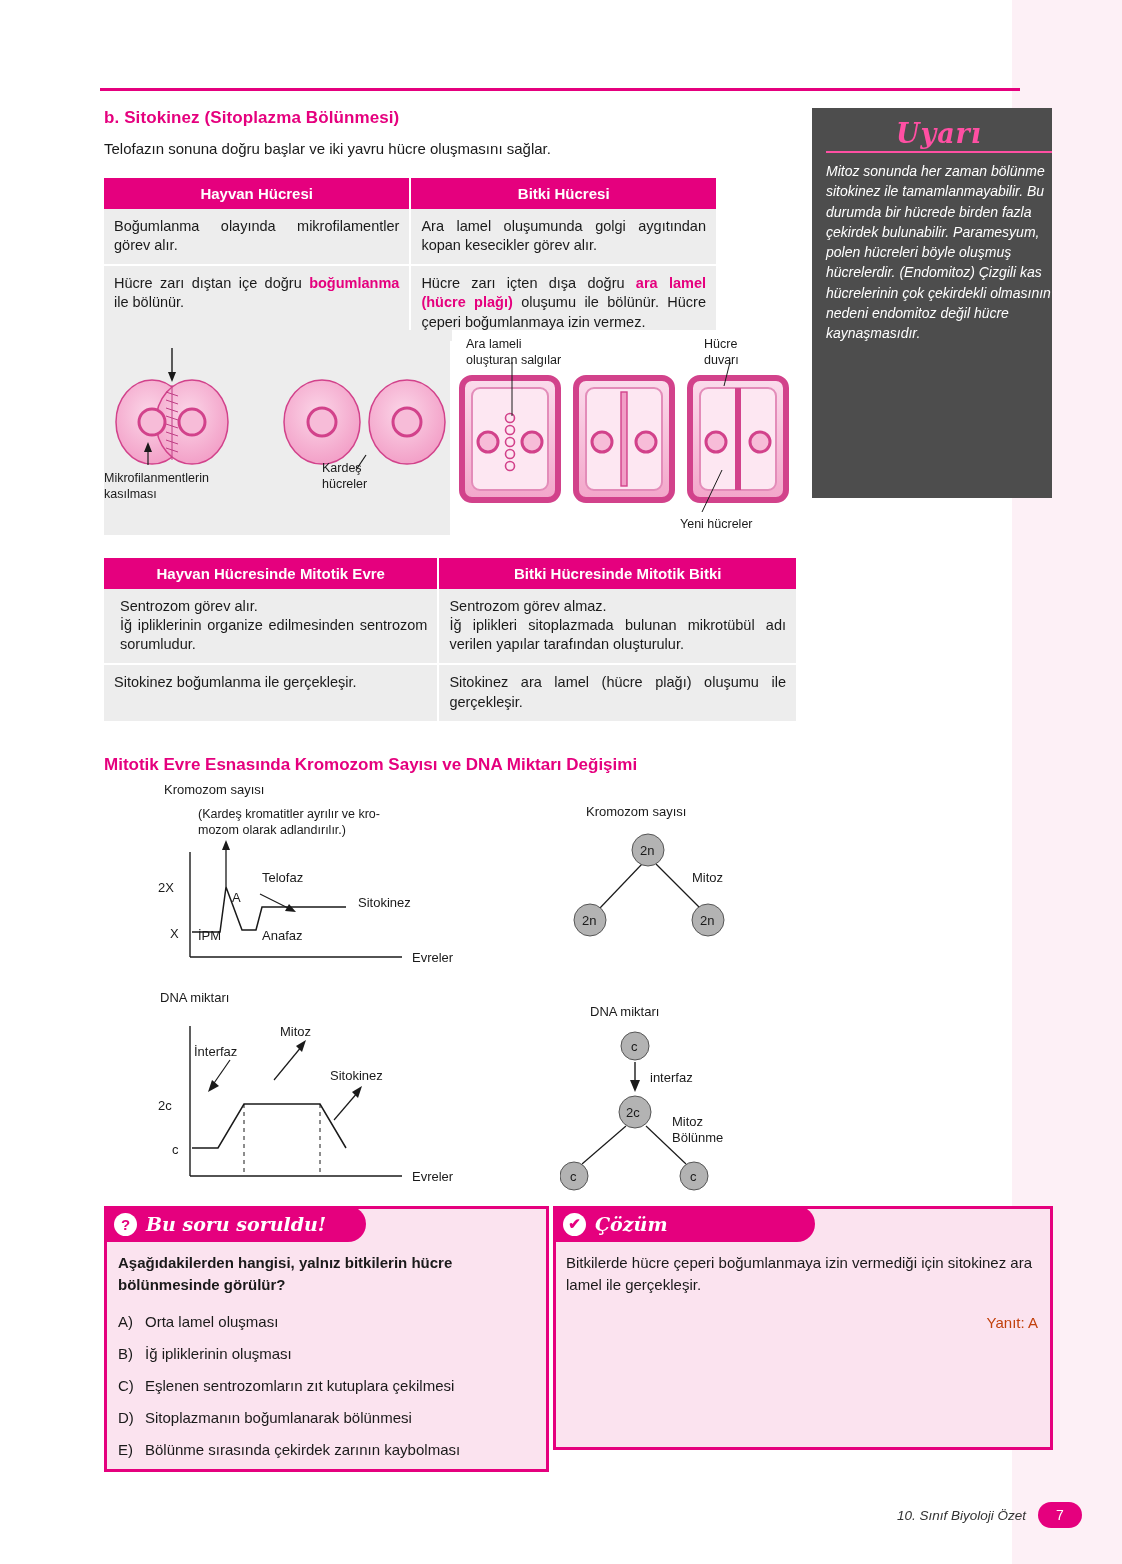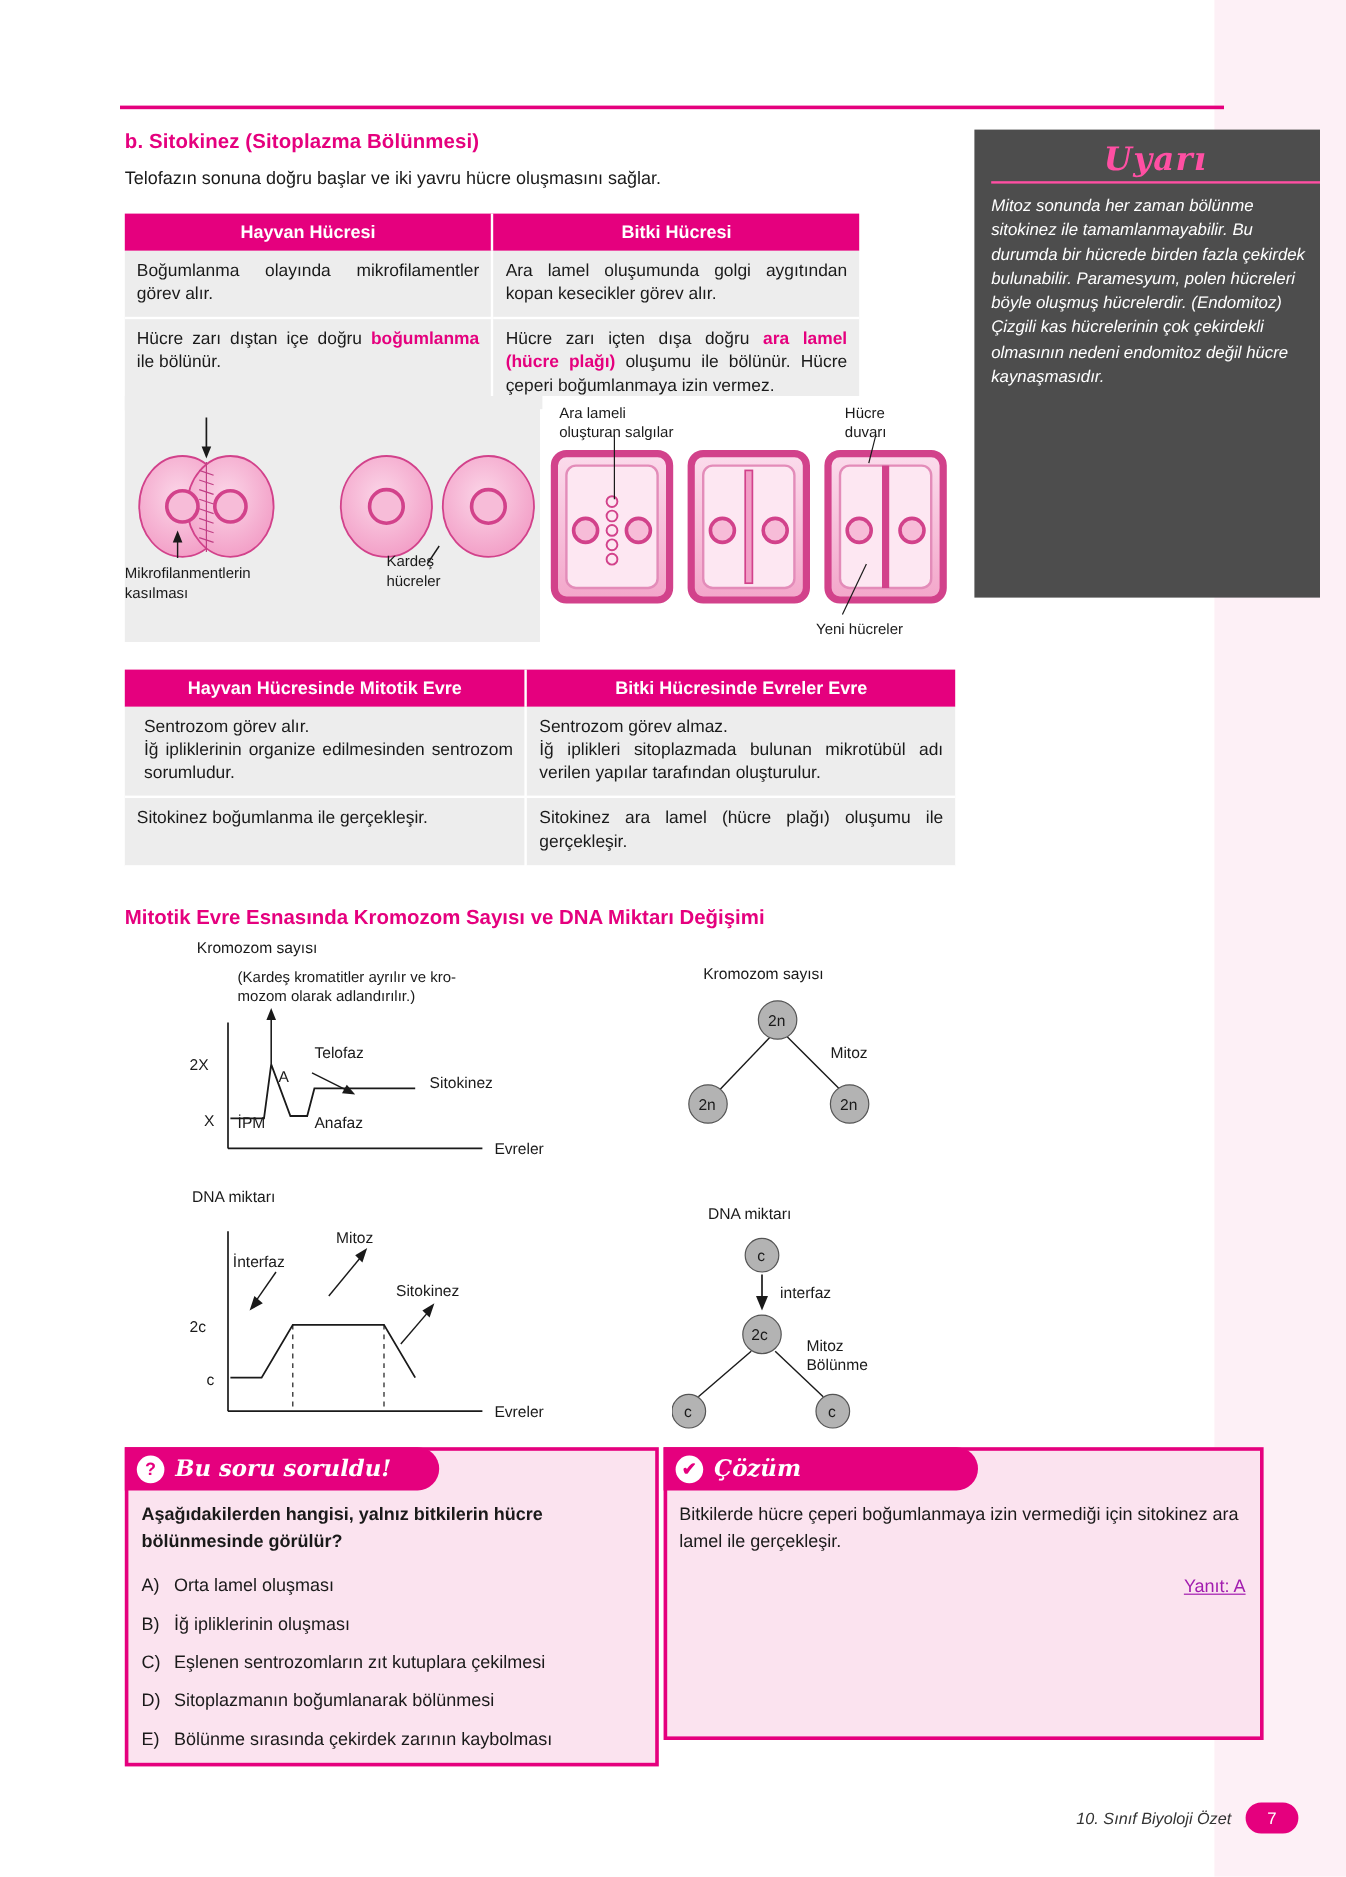--- a/index.html
+++ b/index.html
@@ -47,21 +47,21 @@
     line-height:1.32;
   }
   .pk{color:#e5007e;font-weight:bold;}
   
   .h-pink{
     position:absolute;left:104px;top:755px;
     font-size:17px;font-weight:bold;color:#e5007e;
   }
   
   .warn{
-    position:absolute;left:812px;top:108px;width:288px;height:390px;
+    position:absolute;left:812px;top:108px;width:240px;height:390px;
     background:#4d4d4d;color:#ffffff;
     box-sizing:border-box;padding:10px 0 12px 14px;
   }
   .warn-title{
     font-family:"DejaVu Serif", serif;
     color:#ff4fa3;font-size:27px;font-style:italic;font-weight:bold;
     text-align:center;letter-spacing:1px;
   }
   .warn-rule{height:2px;background:#ff4fa3;margin:2px 0 8px 0;}
   .warn-body{
@@ -224,21 +224,21 @@
     <text class="lbl-s" x="14" y="34">oluşturan salgılar</text>
     <text class="lbl-s" x="252" y="18">Hücre</text>
     <text class="lbl-s" x="252" y="34">duvarı</text>
     <text class="lbl-s" x="228" y="198">Yeni hücreler</text>
   </svg>
 
   <table class="tbl" style="left:104px;top:558px;width:692px;">
     <tbody>
         <tr>
       <th class="thead" style="width:323px;">Hayvan Hücresinde Mitotik Evre</th>
-      <th class="thead" style="width:346px;border-right:none;">Bitki Hücresinde Evreler Evre</th>
+      <th class="thead" style="width:346px;border-right:none;">Bitki Hücresinde Mitotik Bitki</th>
     </tr>
     <tr>
       <td class="tcell" style="white-space:pre-line;padding-left:16px;">Sentrozom görev alır.
 İğ ipliklerinin organize edilmesinden sentrozom sorumludur.</td>
       <td class="tcell" style="white-space:pre-line;border-right:none;">Sentrozom görev almaz.
 İğ iplikleri sitoplazmada bulunan mikrotübül adı verilen yapılar tarafından oluşturulur.</td>
     </tr>
     <tr>
       <td class="tcell">Sitokinez boğumlanma ile gerçekleşir.</td>
       <td class="tcell" style="border-right:none;">Sitokinez ara lamel (hücre plağı) oluşumu ile gerçekleşir.</td>
@@ -353,18 +353,18 @@
   <div class="opt" style="left:145px;top:1409px;">Sitoplazmanın boğumlanarak bölünmesi</div>
   <div class="opt-l" style="left:118px;top:1441px;">E)</div>
   <div class="opt" style="left:145px;top:1441px;">Bölünme sırasında çekirdek zarının kaybolması</div>
 
   <div class="abox"></div>
   <div class="tab" style="left:553px;top:1206px;width:234px;">
     <div class="circ">✔</div>
     <div class="tab-txt">Çözüm</div>
   </div>
   <div class="qtext" style="left:566px;top:1252px;width:478px;">Bitkilerde hücre çeperi boğumlanmaya izin vermediği için sitokinez ara lamel ile gerçekleşir.</div>
-  <div class="qtext" style="left:566px;top:1312px;width:472px;text-align:right;color:#a21caf;text-decoration:underline;">Yanıt: A</div>
+  <div class="qtext" style="left:566px;top:1312px;width:472px;text-align:right;color:#c2410c;">Yanıt: A</div>
 
   <div class="footer-txt">10. Sınıf Biyoloji Özet</div>
   <div class="pagenum">7</div>
 
 </div>
 
 </body></html>

